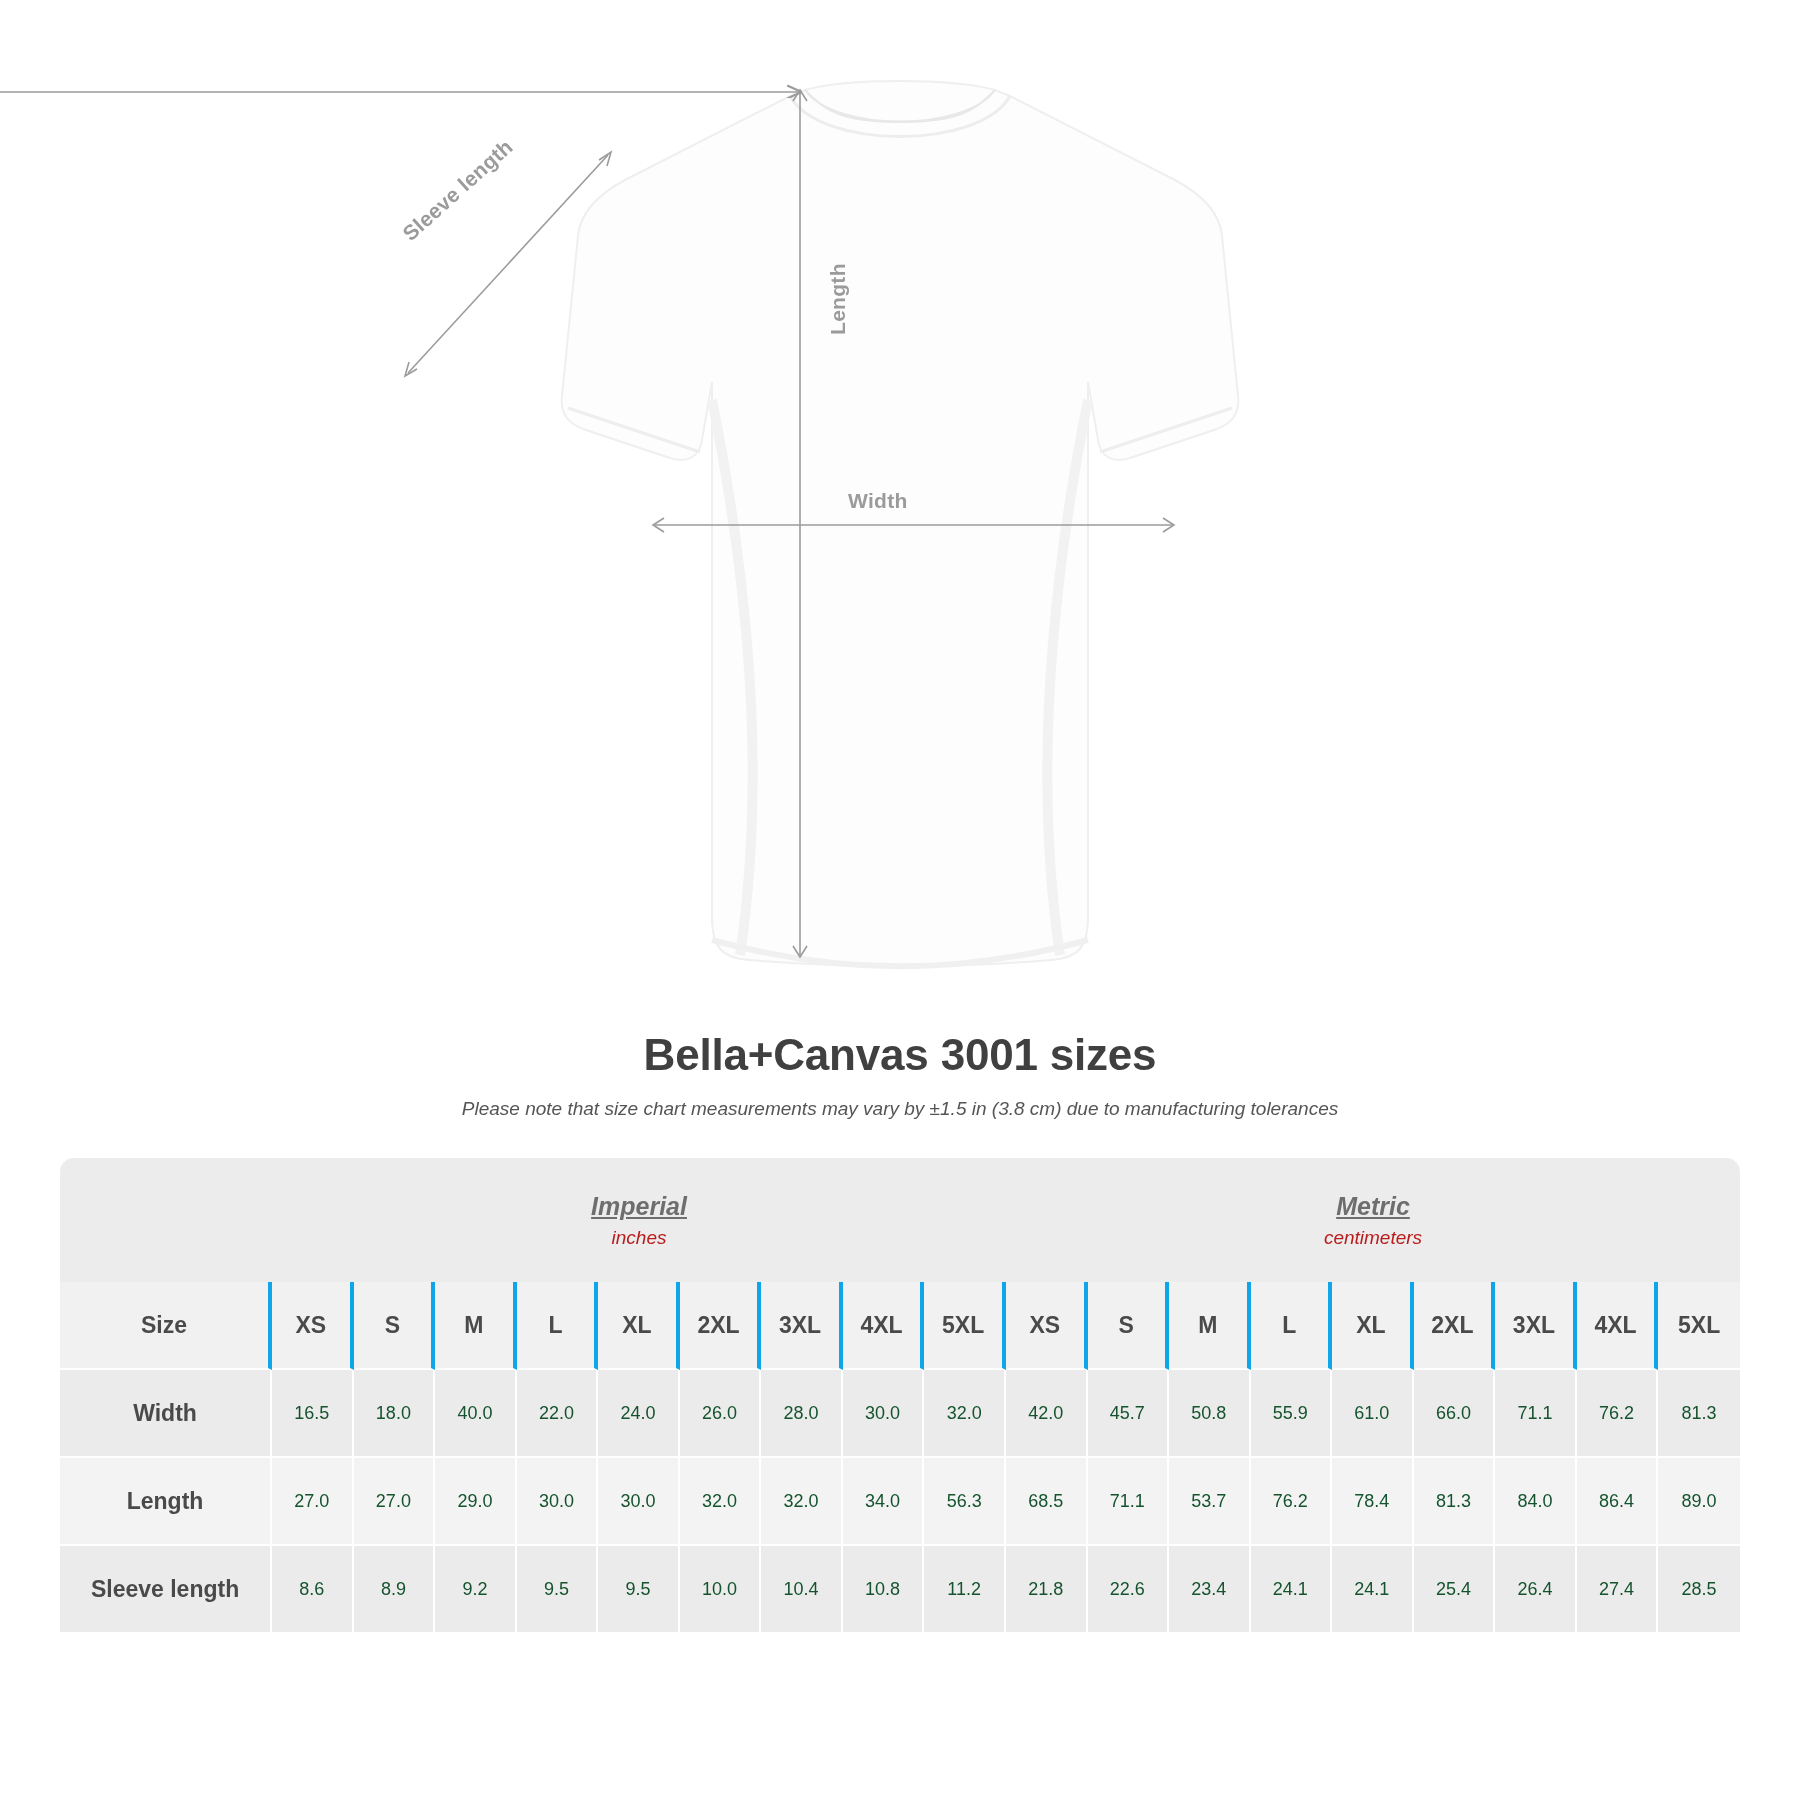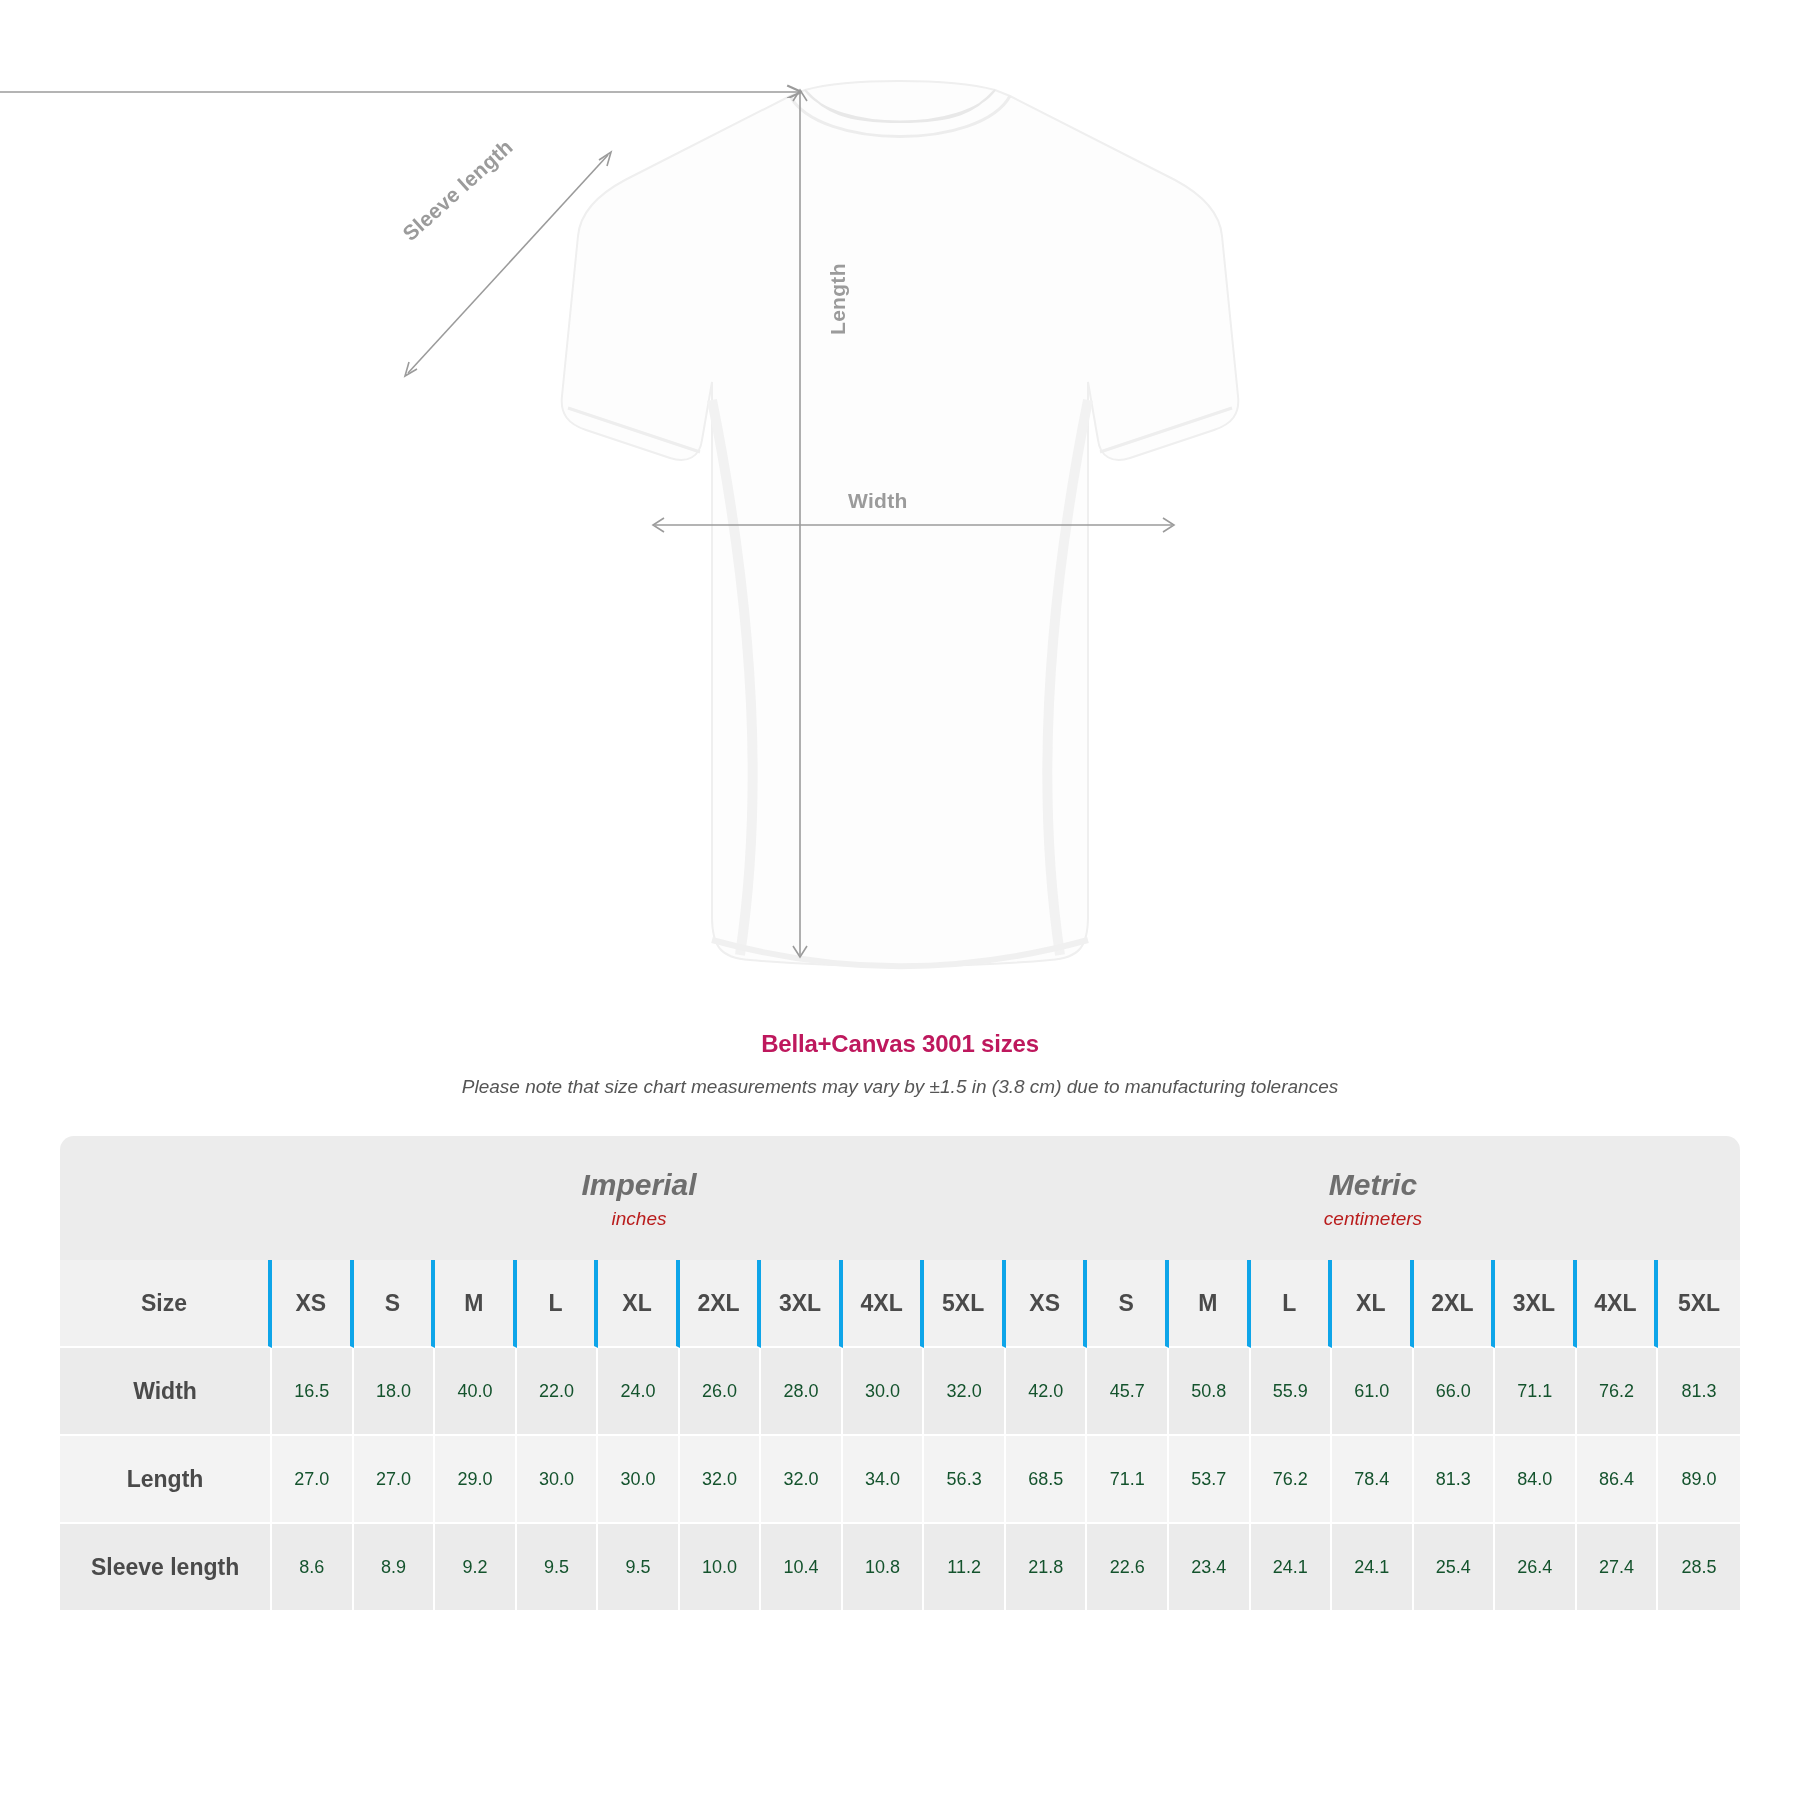--- a/index.html
+++ b/index.html
@@ -56,23 +56,23 @@
     left: 848px;
     top: 489px;
   }
 
   
   .title-block {
     text-align: center;
     margin-top: 10px;
   }
   .chart-title {
-    font-size: 24px;
-    font-weight: bold;
-    color: #be185d;
+    font-size: 44px;
+    font-weight: bold;
+    color: #404040;
     letter-spacing: -0.2px;
   }
   .chart-note {
     font-size: 19px;
     font-style: italic;
     color: #555555;
     margin-top: 18px;
   }
 
   
@@ -90,25 +90,26 @@
     padding: 0;
     margin: 0;
   }
   .unit-head {
     background: #ececec;
     text-align: center;
     height: 124px;
     vertical-align: middle;
   }
   .unit-head .u-name {
-    font-size: 30px;
+    font-size: 25px;
     font-weight: bold;
     font-style: italic;
     color: #6e6e6e;
     line-height: 1.25;
+    text-decoration: underline;
   }
   .unit-head .u-sub {
     font-size: 19px;
     font-style: italic;
     color: #b91c1c;
     padding-top: 4px;
   }
   .corner-cell {
     background: #ececec;
   }

